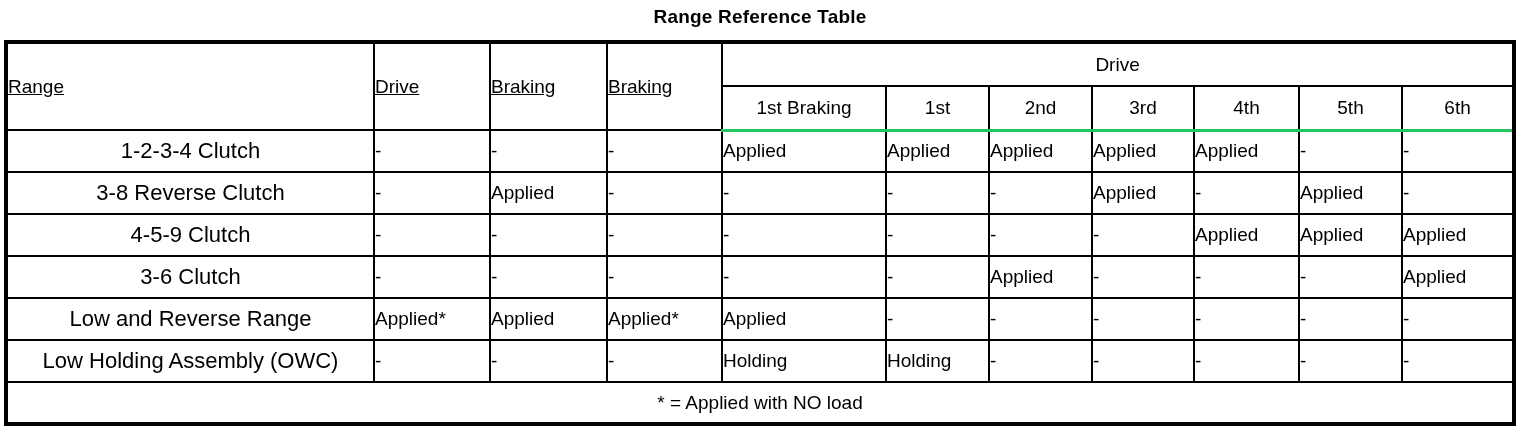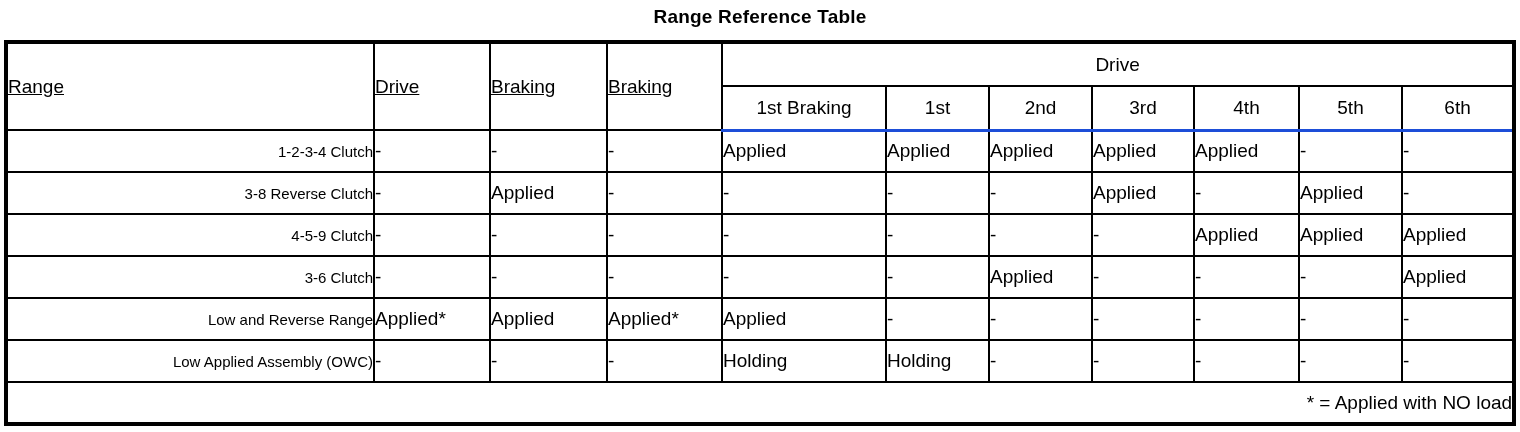--- a/index.html
+++ b/index.html
@@ -72,40 +72,40 @@
     height: 44px;
     font-size: 19px;
     font-weight: bold;
     text-align: center;
     border-bottom: 2px solid #000000;
   }
   .hdr-sub {
     height: 44px;
   }
   tr.head-sub td, tr.head-sub th {
-    border-bottom: 3px solid #1d4ed8;
+    border-bottom: 3px solid #22c55e;
   }
   td.cell {
     font-size: 19px;
     height: 42px;
     text-align: left;
     padding-left: 6px;
     white-space: nowrap;
   }
   td.rowlabel {
-    font-size: 15px;
+    font-size: 22px;
     height: 42px;
-    text-align: right;
+    text-align: center;
     padding-left: 8px;
     white-space: nowrap;
   }
   td.footnote {
     font-size: 19px;
     height: 42px;
-    text-align: right;
+    text-align: center;
     padding-left: 8px;
     border-top: 3px solid #000000;
     white-space: nowrap;
   }
   
   col.c-range   { width: 368px; }
   col.c-park    { width: 116px; }
   col.c-rev     { width: 117px; }
   col.c-neu     { width: 115px; }
   col.c-d1b     { width: 164px; }
@@ -216,21 +216,21 @@
           <td class="cell">Applied*</td>
           <td class="cell">Applied</td>
           <td class="cell">-</td>
           <td class="cell">-</td>
           <td class="cell">-</td>
           <td class="cell">-</td>
           <td class="cell">-</td>
           <td class="cell">-</td>
         </tr>
         <tr>
-          <td class="rowlabel">Low Applied Assembly (OWC)</td>
+          <td class="rowlabel">Low Holding Assembly (OWC)</td>
           <td class="cell">-</td>
           <td class="cell">-</td>
           <td class="cell">-</td>
           <td class="cell">Holding</td>
           <td class="cell">Holding</td>
           <td class="cell">-</td>
           <td class="cell">-</td>
           <td class="cell">-</td>
           <td class="cell">-</td>
           <td class="cell">-</td>

